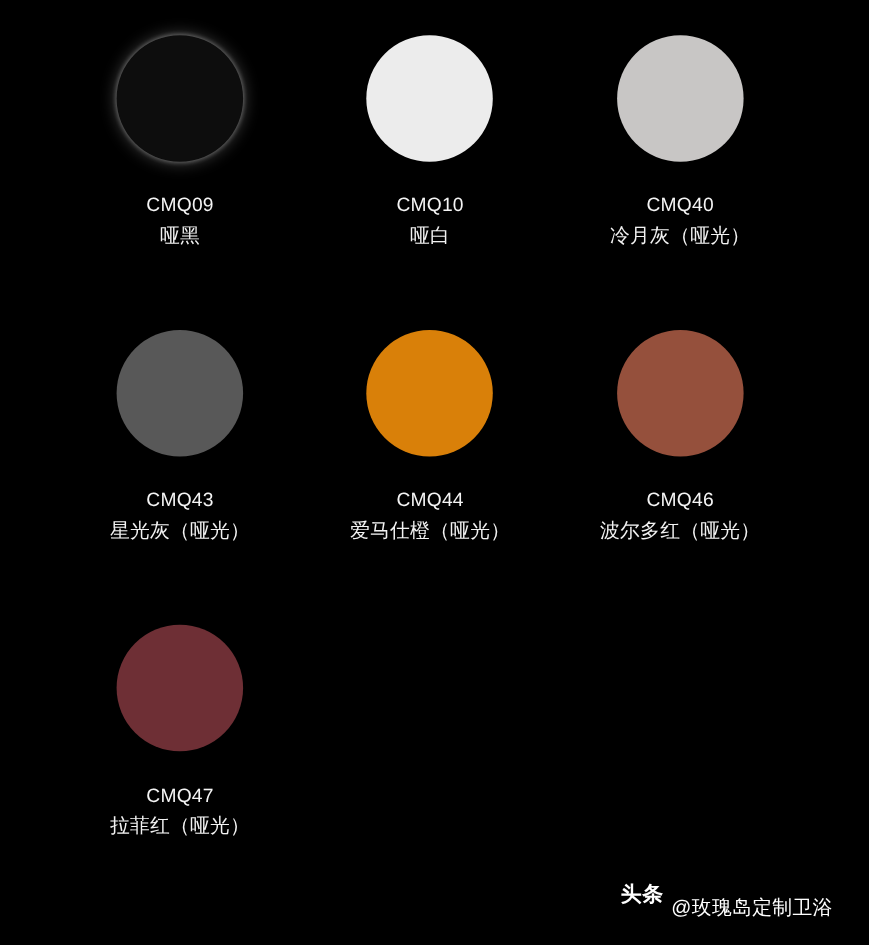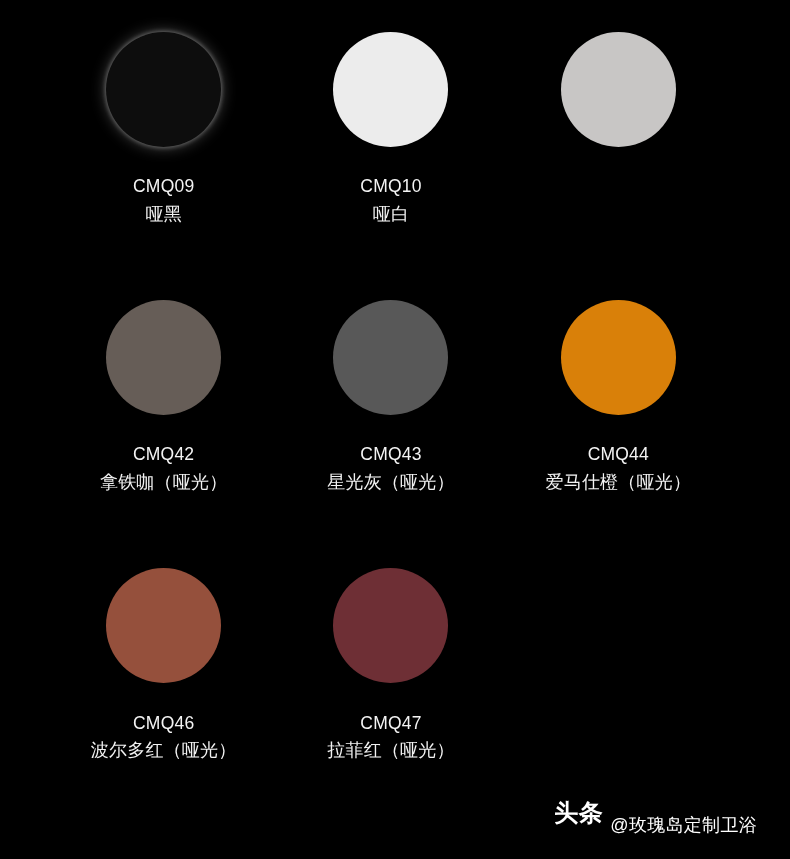--- a/index.html
+++ b/index.html
@@ -83,21 +83,21 @@
     position: absolute;
     right: 33px;
     bottom: 22px;
     display: flex;
     align-items: center;
     gap: 7px;
     color: #ffffff;
     white-space: nowrap;
   }
   .watermark .wm-brand {
-    font-size: 24px;
+    font-size: 19px;
     font-weight: bold;
     letter-spacing: 0.5px;
   }
   .watermark .wm-handle {
     font-size: 18px;
     letter-spacing: 0.3px;
     margin-top: 25px;
   }
 </style>
 </head>
@@ -121,28 +121,23 @@
         </div>
         <div class="swatch-labels">
           <div class="swatch-code">CMQ10</div>
           <div class="swatch-name">哑白</div>
         </div>
       </div>
       <div class="swatch">
         <div class="swatch-disc-wrap">
           <div class="swatch-disc" style="background: rgb(200, 198, 197);"></div>
         </div>
-      </div>
-      <div class="swatch">
-        <div class="swatch-disc-wrap">
-          <div class="swatch-disc" style="background: rgb(102, 93, 87);"></div>
-        </div>
         <div class="swatch-labels">
-          <div class="swatch-code">CMQ42</div>
-          <div class="swatch-name">拿铁咖（哑光）</div>
+          <div class="swatch-code">CMQ40</div>
+          <div class="swatch-name">冷月灰（哑光）</div>
         </div>
       </div>
       <div class="swatch">
         <div class="swatch-disc-wrap">
           <div class="swatch-disc" style="background: rgb(88, 88, 88);"></div>
         </div>
         <div class="swatch-labels">
           <div class="swatch-code">CMQ43</div>
           <div class="swatch-name">星光灰（哑光）</div>
         </div>

